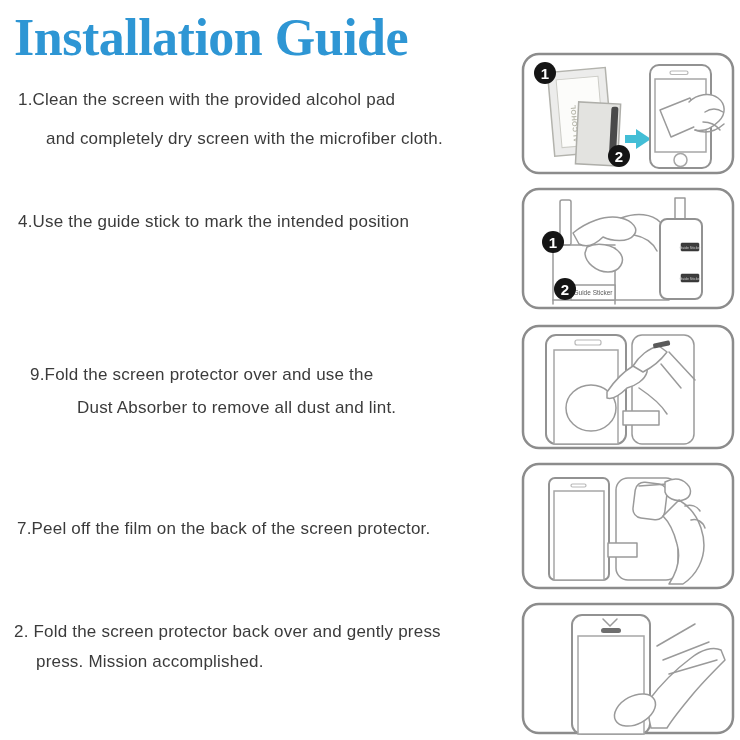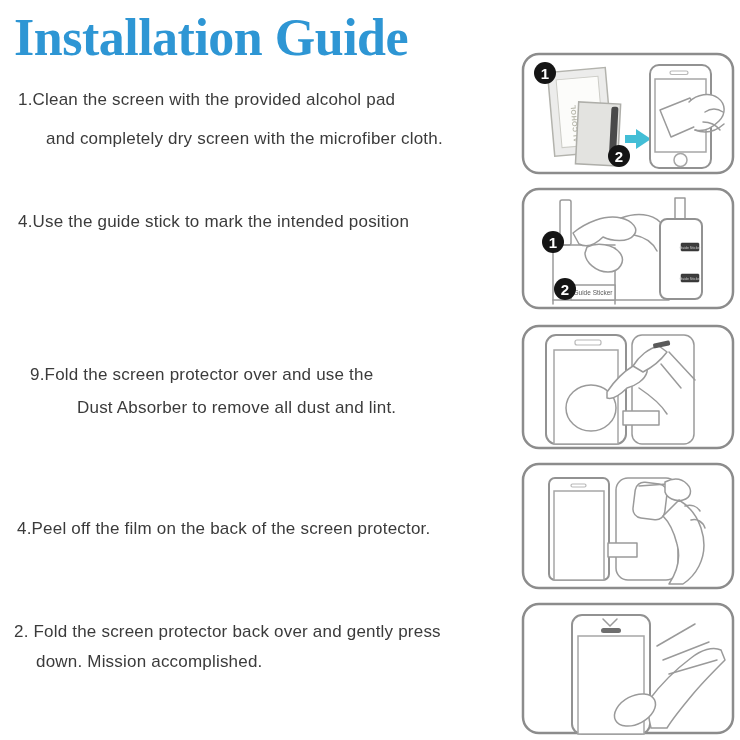--- a/index.html
+++ b/index.html
@@ -43,23 +43,23 @@
 
 <div class="page">
 
   <h1 class="title">Installation Guide</h1>
 
   <div class="step-line s1l1">1.Clean the screen with the provided alcohol pad</div>
   <div class="step-line s1l2">and completely dry screen with the microfiber cloth.</div>
   <div class="step-line s2l1">4.Use the guide stick to mark the intended position</div>
   <div class="step-line s3l1">9.Fold the screen protector over and use the</div>
   <div class="step-line s3l2">Dust Absorber to remove all dust and lint.</div>
-  <div class="step-line s4l1">4.Peel off the film on the back of the screen protector.</div>
+  <div class="step-line s4l1">7.Peel off the film on the back of the screen protector.</div>
   <div class="step-line s5l1">2. Fold the screen protector back over and gently press</div>
-  <div class="step-line s5l2">down. Mission accomplished.</div>
+  <div class="step-line s5l2">press. Mission accomplished.</div>
 
   <svg class="panel p1" viewBox="0 0 218 127">
     <rect class="pborder" x="4" y="4" width="210" height="119" rx="16"></rect>
     <g transform="rotate(-5 60 62)">
       <rect x="32" y="20" width="58" height="84" fill="#ececе9" stroke="#b3b3ad" stroke-width="1.5" style="fill:#ececeb"></rect>
       <rect x="40" y="28" width="42" height="68" fill="#fcfcfa" stroke="#ccccc6" stroke-width="1"></rect>
       <text class="padtext" transform="translate(57 92) rotate(-90)">ALCOHOL</text>
       <text class="padtext" transform="translate(66 92) rotate(-90)">PREP PAD</text>
     </g>
     <g transform="rotate(3 80 85)">

